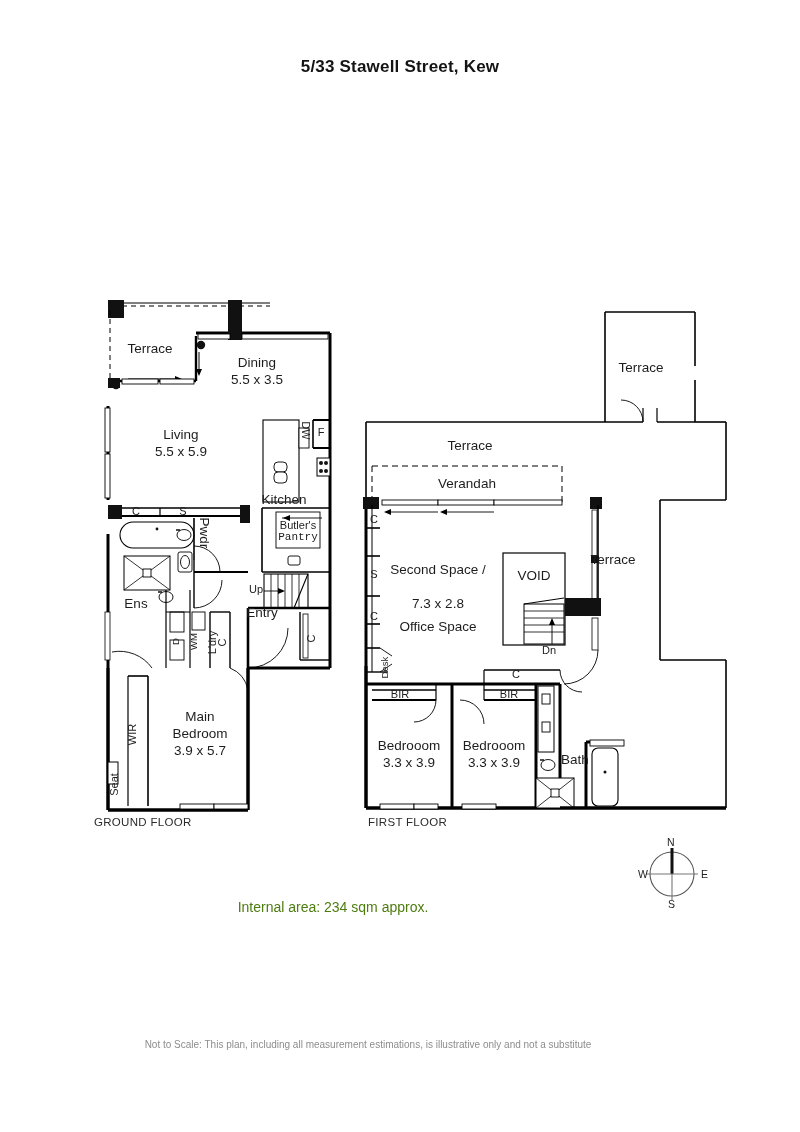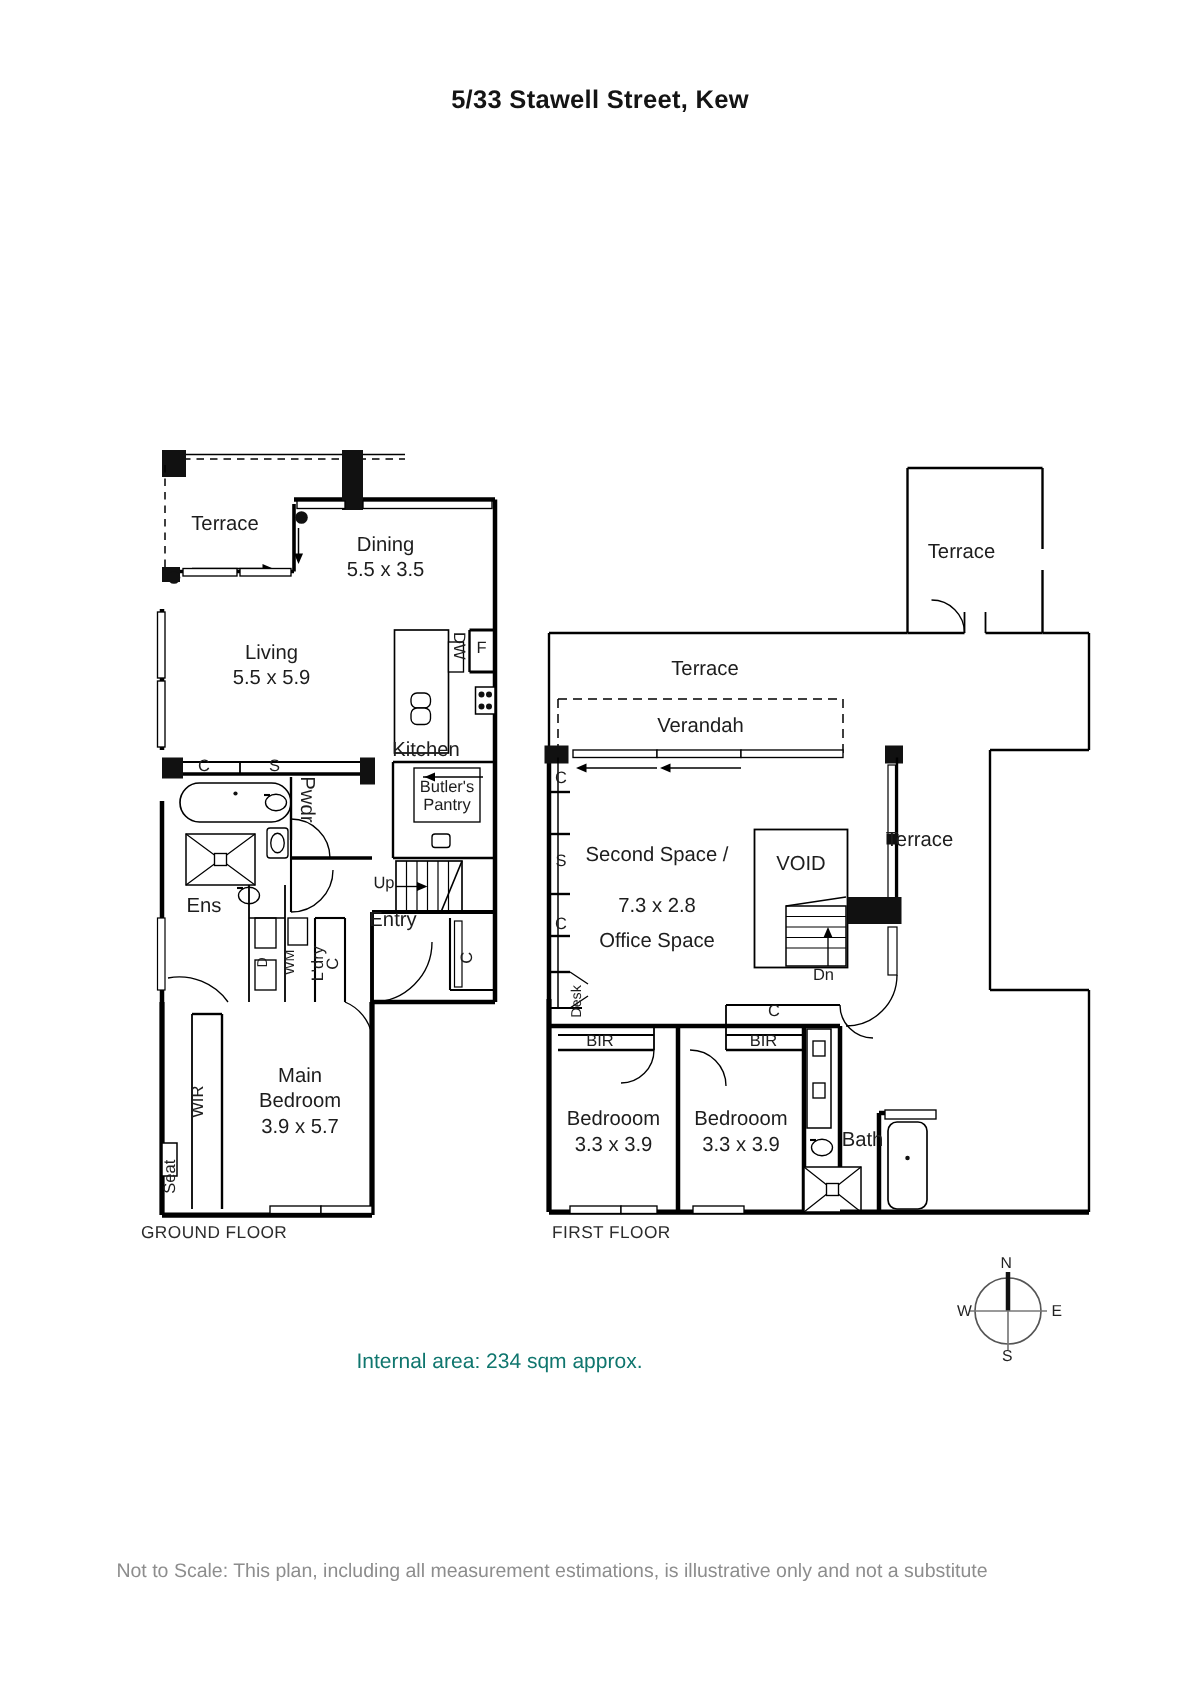--- a/index.html
+++ b/index.html
@@ -19,25 +19,25 @@
   .lbl{position:absolute;font-size:13.5px;color:#1d1d1d;white-space:pre;line-height:1.18;}
   .lbl.c{transform:translateX(-50%);text-align:center;}
   .sm{font-size:11px;}
   .xs{font-size:9.5px;}
   .rot{transform-origin:50% 50%;}
 
   .floorlabel{position:absolute;font-size:11.5px;color:#2b2b2b;letter-spacing:.3px;}
 
   #area{
     position:absolute;top:899px;left:0;width:666px;text-align:center;
-    font-size:14px;color:#0f766e;
+    font-size:14px;color:#4d7c0f;
   }
   #disclaimer{
     position:absolute;top:1038px;left:0;width:736px;text-align:center;
-    font-size:13px;color:#8d8d8d;line-height:1.45;
+    font-size:10px;color:#8d8d8d;line-height:1.45;
   }
   #compass .cl{position:absolute;font-size:10.5px;color:#222;}
 </style>
 </head>
 <body>
 
 <div class="page">
 
   <div id="title">5/33 Stawell Street, Kew</div>
 
@@ -287,21 +287,21 @@
     </g>
   </svg>
 
   <div class="lbl c" style="left:150px;top:341px;">Terrace</div>
   <div class="lbl c" style="left:257px;top:355px;">Dining</div>
   <div class="lbl c" style="left:257px;top:372px;">5.5 x 3.5</div>
   <div class="lbl c" style="left:181px;top:427px;">Living</div>
   <div class="lbl c" style="left:181px;top:444px;">5.5 x 5.9</div>
   <div class="lbl c" style="left:284px;top:492px;">Kitchen</div>
   <div class="lbl c sm" style="left:298px;top:519px;">Butler's</div>
-  <div class="lbl c sm" style="left:298px;top:531px;">Pantry</div>
+  <div class="lbl c sm" style="left:298px;top:531px;font-family:Liberation Mono, monospace;">Pantry</div>
   <div class="lbl c sm" style="left:321px;top:426px;">F</div>
   <div class="lbl sm rot" style="left:296px;top:424px;transform:rotate(90deg);">DW</div>
 
   <div class="lbl c sm" style="left:136px;top:505px;">C</div>
   <div class="lbl c sm" style="left:183px;top:505px;">S</div>
   <div class="lbl rot" style="left:189px;top:525px;transform:rotate(90deg);">Pwdr</div>
   <div class="lbl c" style="left:136px;top:596px;">Ens</div>
 
   <div class="lbl xs rot" style="left:172px;top:636px;transform:rotate(-90deg);">D</div>
   <div class="lbl xs rot" style="left:185px;top:636px;transform:rotate(-90deg);">WM</div>

